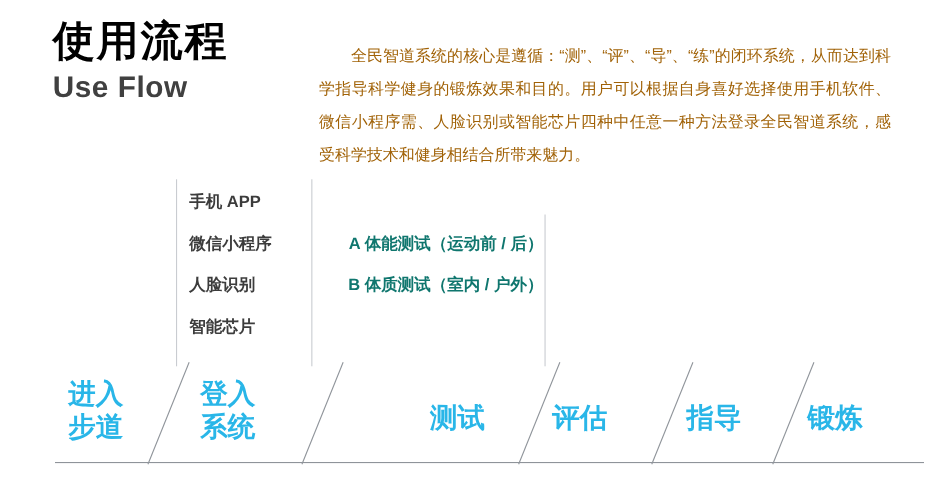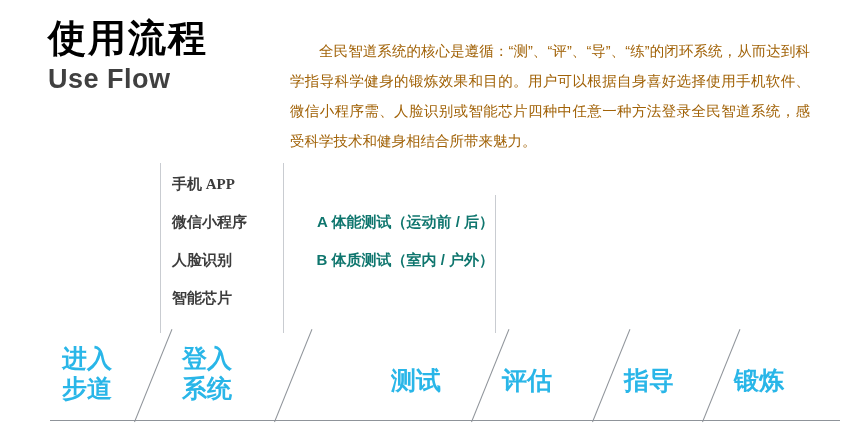--- a/index.html
+++ b/index.html
@@ -71,21 +71,20 @@
   #vline-left  { left: 160px; top: 8px;  height: 170px; }
   #vline-mid   { left: 283px; top: 8px;  height: 170px; }
   #vline-right { left: 495px; top: 40px; height: 138px; }
 
   
   #login-methods {
     position: absolute;
     left: 172px;
     top: 10px;
     width: 105px;
-    font-family: Liberation Serif, serif;
   }
   #login-methods .method-item {
     font-size: 15px;
     font-weight: bold;
     color: #3c3c3c;
     line-height: 38px;
     white-space: nowrap;
   }
 
   

